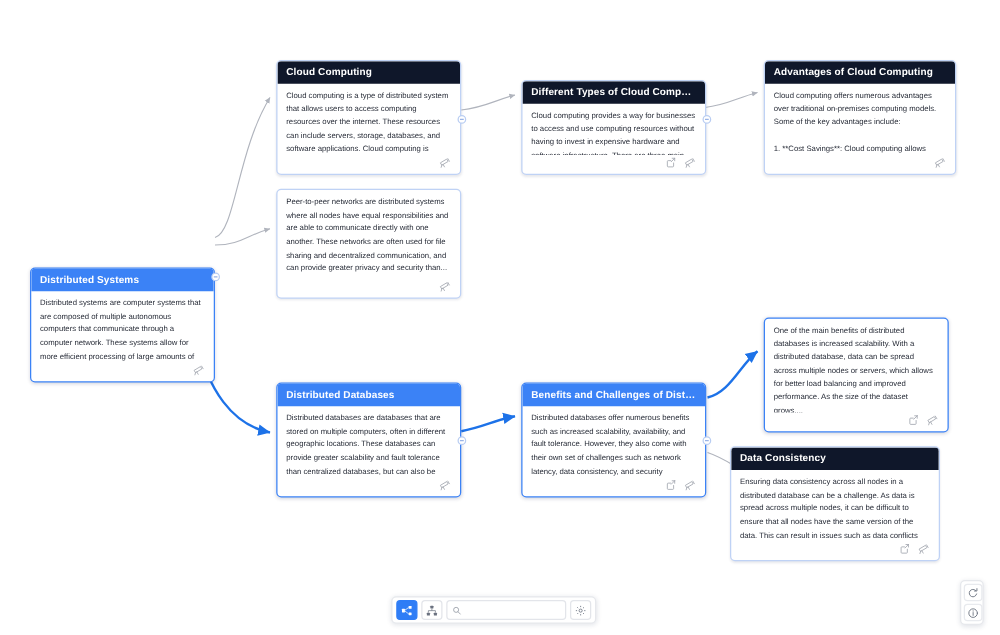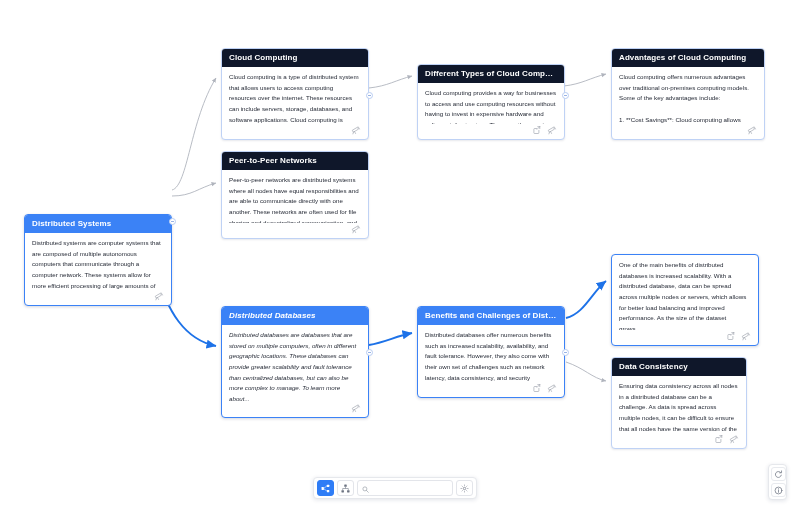--- a/index.html
+++ b/index.html
@@ -270,37 +270,36 @@
               <path d="M11.6 3.0 L13.6 6.4"></path>
               <path d="M5.5 10.4 L7.3 13.6"></path>
               <path d="M4.0 11.2 L3.1 14.2"></path>
             </g>
           </svg>
       </span>
     </div>
   </div>
 
   <div class="card" style="left:221px; top:151px; width:148px; height:88px;">
-    <div class="card-header">Peer-to-Peer Networks</div>
     <div class="card-body">Peer-to-peer networks are distributed systems where all nodes have equal responsibilities and are able to communicate directly with one another. These networks are often used for file sharing and decentralized communication, and can provide greater privacy and security than...</div>
     <div class="card-actions">
       <span class="act-icon">
         <svg viewBox="0 0 16 16">
             <g fill="none" stroke="#6b7280" stroke-width="1.1" stroke-linecap="round" stroke-linejoin="round">
               <path d="M2.5 8.2 L10.2 3.6 L12 6.6 L4.3 11.2 Z"></path>
               <path d="M11.6 3.0 L13.6 6.4"></path>
               <path d="M5.5 10.4 L7.3 13.6"></path>
               <path d="M4.0 11.2 L3.1 14.2"></path>
             </g>
           </svg>
       </span>
     </div>
   </div>
 
-  <div class="card selected" style="left:221px; top:306px; width:148px; height:112px;font-style:italic;">
+  <div class="card selected" style="left:221px; top:306px; width:148px; height:92px;">
     <div class="card-header">Distributed Databases</div>
     <div class="card-body">Distributed databases are databases that are stored on multiple computers, often in different geographic locations. These databases can provide greater scalability and fault tolerance than centralized databases, but can also be more complex to manage. To learn more about...</div>
     <div class="card-actions">
       <span class="act-icon">
         <svg viewBox="0 0 16 16">
             <g fill="none" stroke="#6b7280" stroke-width="1.1" stroke-linecap="round" stroke-linejoin="round">
               <path d="M2.5 8.2 L10.2 3.6 L12 6.6 L4.3 11.2 Z"></path>
               <path d="M11.6 3.0 L13.6 6.4"></path>
               <path d="M5.5 10.4 L7.3 13.6"></path>
               <path d="M4.0 11.2 L3.1 14.2"></path>
@@ -358,21 +357,21 @@
               <path d="M2.5 8.2 L10.2 3.6 L12 6.6 L4.3 11.2 Z"></path>
               <path d="M11.6 3.0 L13.6 6.4"></path>
               <path d="M5.5 10.4 L7.3 13.6"></path>
               <path d="M4.0 11.2 L3.1 14.2"></path>
             </g>
           </svg>
       </span>
     </div>
   </div>
 
-  <div class="card" style="left:611px; top:357px; width:136px; height:92px;">
+  <div class="card" style="left:584px; top:357px; width:168px; height:92px;">
     <div class="card-header">Data Consistency</div>
     <div class="card-body">Ensuring data consistency across all nodes in a distributed database can be a challenge. As data is spread across multiple nodes, it can be difficult to ensure that all nodes have the same version of the data. This can result in issues such as data conflicts and inconsistencies. To...</div>
     <div class="card-actions">
       <span class="act-icon">
         <svg viewBox="0 0 16 16">
             <g fill="none" stroke="#6b7280" stroke-width="1.1" stroke-linecap="round" stroke-linejoin="round">
               <path d="M12.4 2.6 L9.2 2.6"></path>
               <path d="M12.4 2.6 L12.4 5.8"></path>
               <path d="M12.4 2.6 L8.0 7.0"></path>
               <path d="M11.0 8.6 L11.0 12.6 C11.0 13.2 10.6 13.6 10.0 13.6 L4.0 13.6 C3.4 13.6 3.0 13.2 3.0 12.6 L3.0 6.6 C3.0 6.0 3.4 5.6 4.0 5.6 L7.4 5.6"></path>

